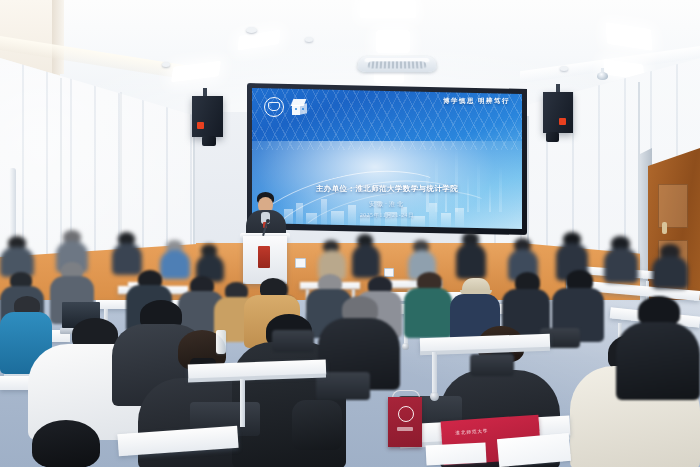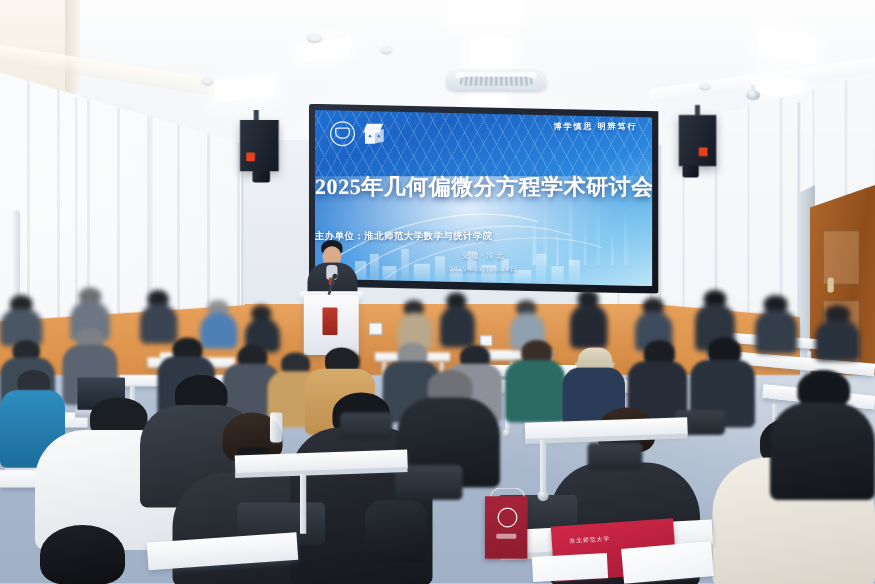--- a/index.html
+++ b/index.html
@@ -138,21 +138,21 @@
   .cube-fr{position:absolute;left:9px;top:6px;width:7px;height:10px;background:rgba(255,255,255,.7);
     transform:skewY(-14deg);}
   .cube-dot{position:absolute;background:#2a86dd;border-radius:50%;width:2px;height:2px;}
 
   .scr-motto{position:absolute;right:12px;top:9px;color:#fff;font-size:6.5px;
     letter-spacing:1.5px;font-family:"Liberation Serif",serif;font-weight:bold;
     text-shadow:0 1px 2px rgba(10,50,110,.6);white-space:nowrap;}
   .scr-title{position:absolute;left:0;right:0;top:49px;text-align:center;color:#fff;
     font-family:"Liberation Serif",serif;font-weight:bold;font-size:17.5px;letter-spacing:.5px;
     text-shadow:0 2px 5px rgba(8,48,108,.75),0 0 1px rgba(255,255,255,.6);white-space:nowrap;}
-  .scr-host{position:absolute;left:0;right:0;top:96px;text-align:left;color:#fff;
+  .scr-host{position:absolute;left:0;right:0;top:96px;text-align:center;color:#fff;
     font-family:Liberation Sans, sans-serif;font-weight:bold;font-size:7.5px;letter-spacing:.4px;
     text-shadow:0 1px 3px rgba(10,50,110,.7);white-space:nowrap;}
   .scr-place{position:absolute;left:0;right:0;top:112px;text-align:center;color:#eaf6ff;
     font-family:"Liberation Serif",serif;font-size:6px;letter-spacing:2px;
     text-shadow:0 1px 2px rgba(10,50,110,.6);white-space:nowrap;}
   .scr-date{position:absolute;left:0;right:0;top:124px;text-align:center;color:#ddf0ff;
     font-family:"Liberation Serif",serif;font-size:5.5px;letter-spacing:.6px;
     text-shadow:0 1px 2px rgba(10,50,110,.6);white-space:nowrap;}
 
   
@@ -300,21 +300,20 @@
       <div class="cube">
         <div class="cube-top"></div>
         <div class="cube-fl"></div>
         <div class="cube-fr"></div>
         <div class="cube-dot" style="left:4px;top:10px;"></div>
         <div class="cube-dot" style="left:11px;top:10px;"></div>
       </div>
     </div>
 
     <div class="scr-motto">博学慎思 明辨笃行</div>
-    <div class="scr-title">2025年几何偏微分方程学术研讨会</div>
     <div class="scr-host">主办单位：淮北师范大学数学与统计学院</div>
     <div class="scr-place">安徽·淮北</div>
     <div class="scr-date">2025年11月21-24日</div>
   </div>
 
   <div class="floor"></div>
   <div class="floor-sheen"></div>
   <div class="trash"></div>
 
   <div class="person" style="left:243px;top:192px;width:46px;height:50px;">

